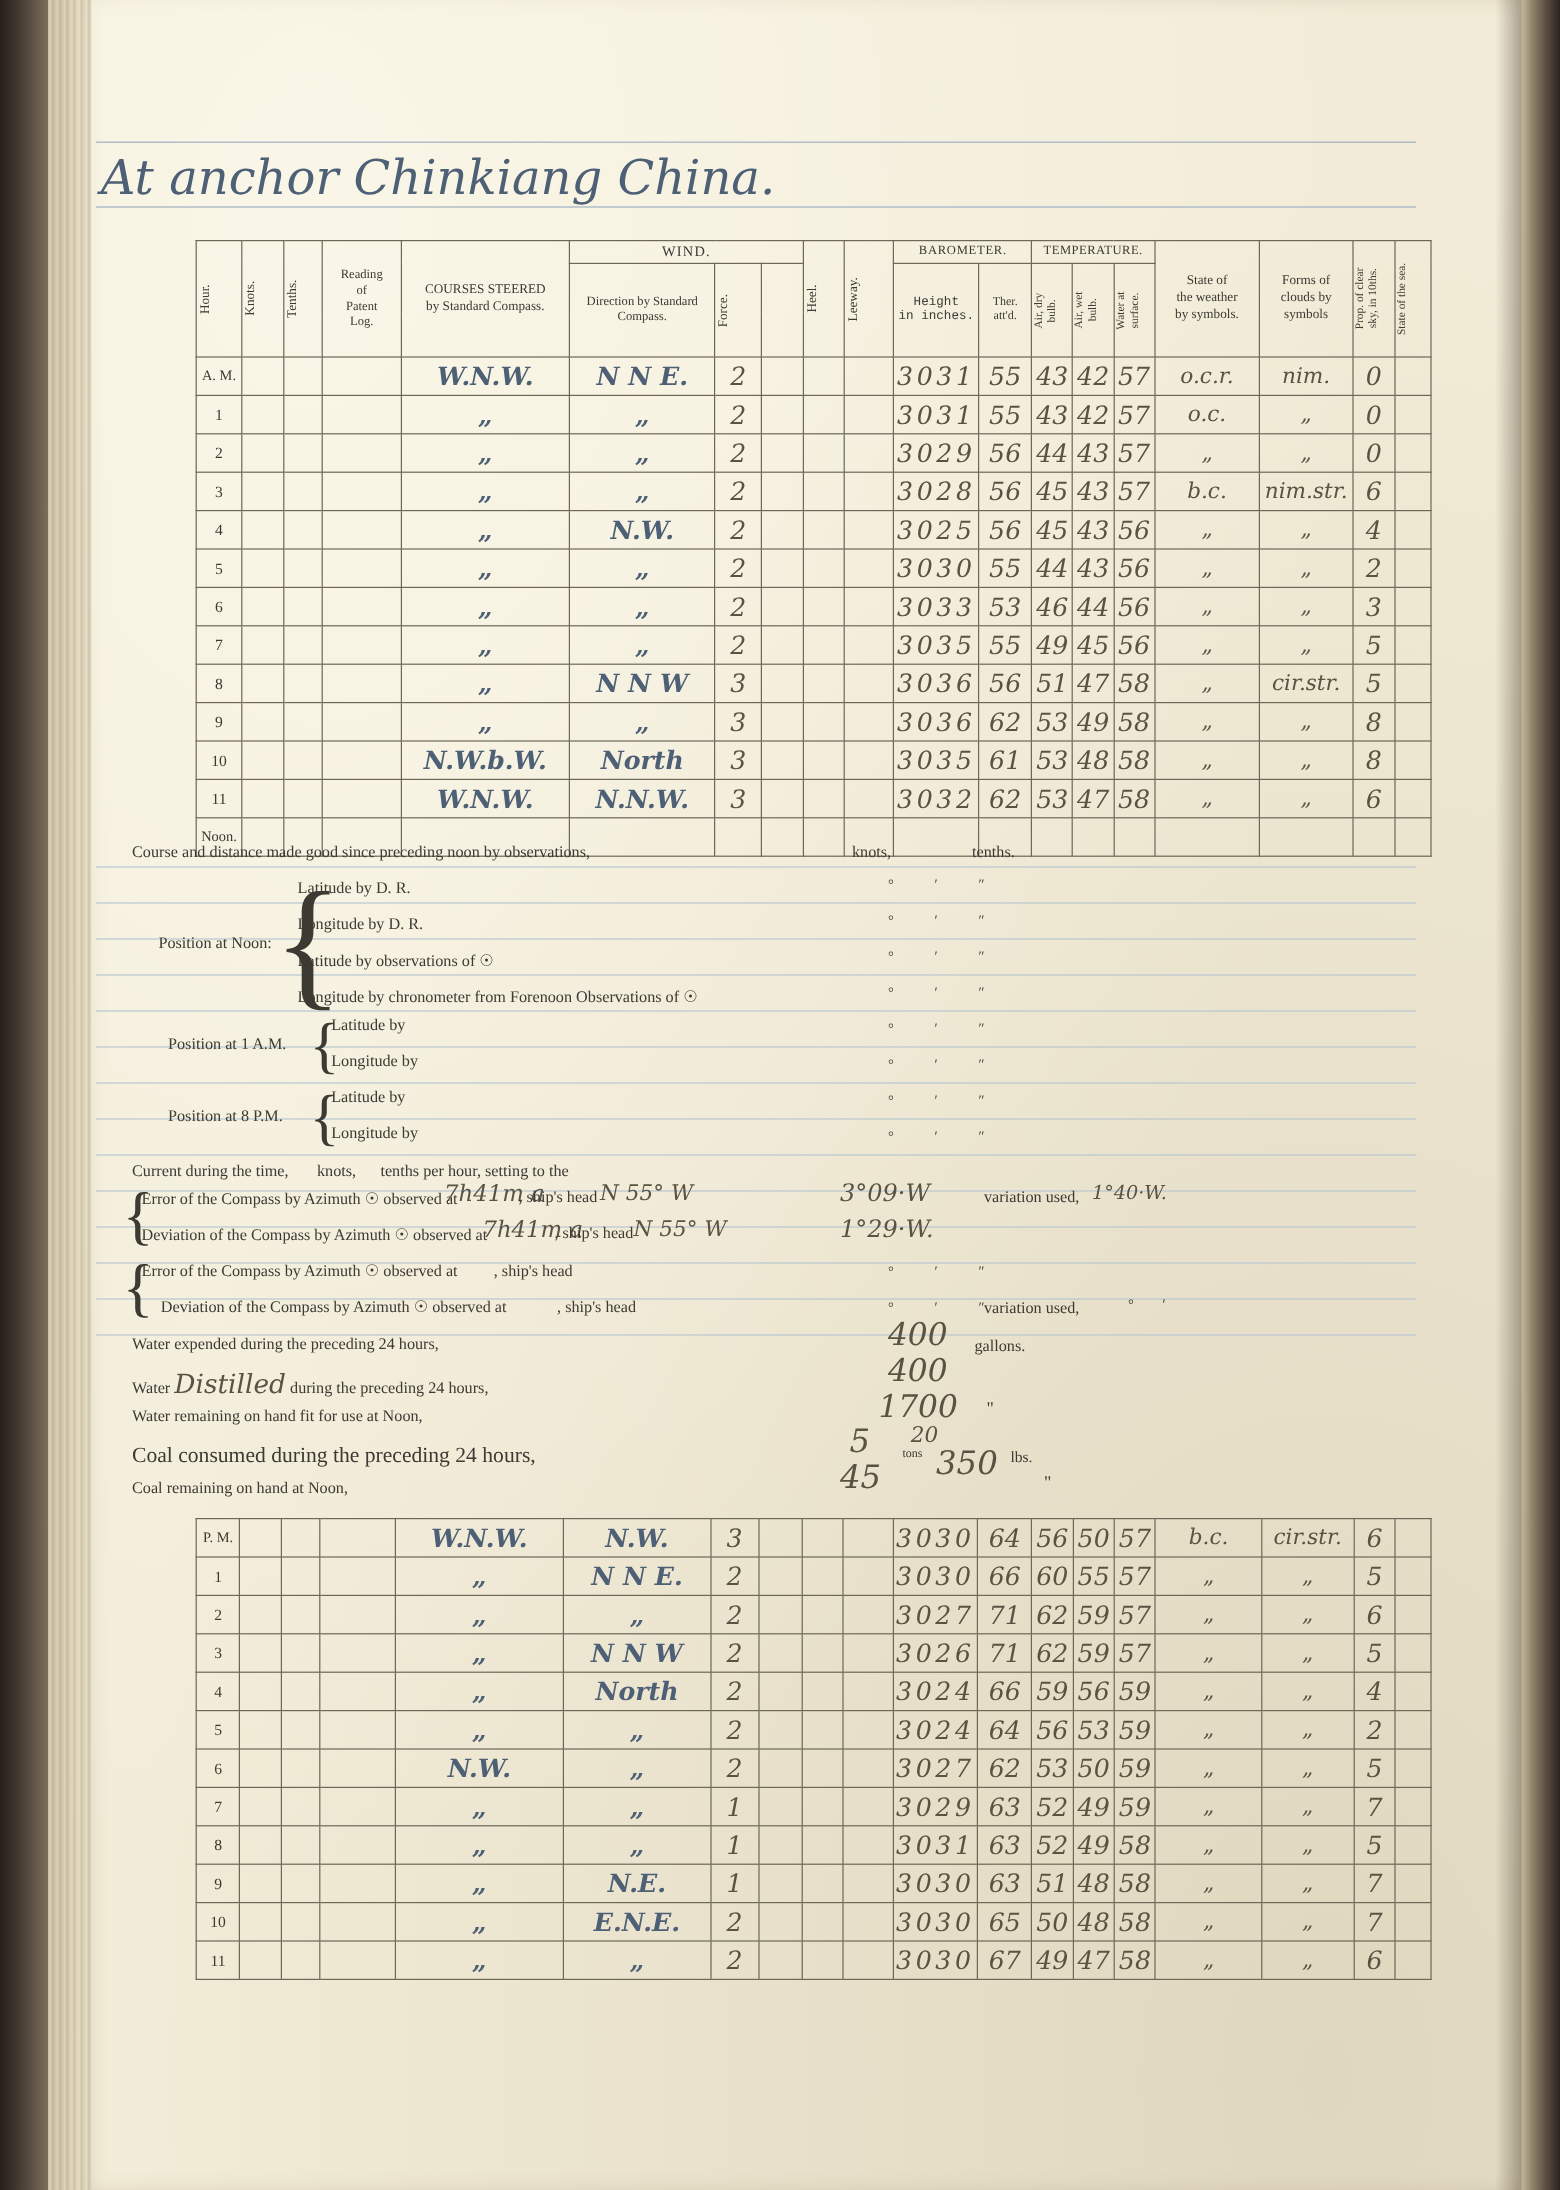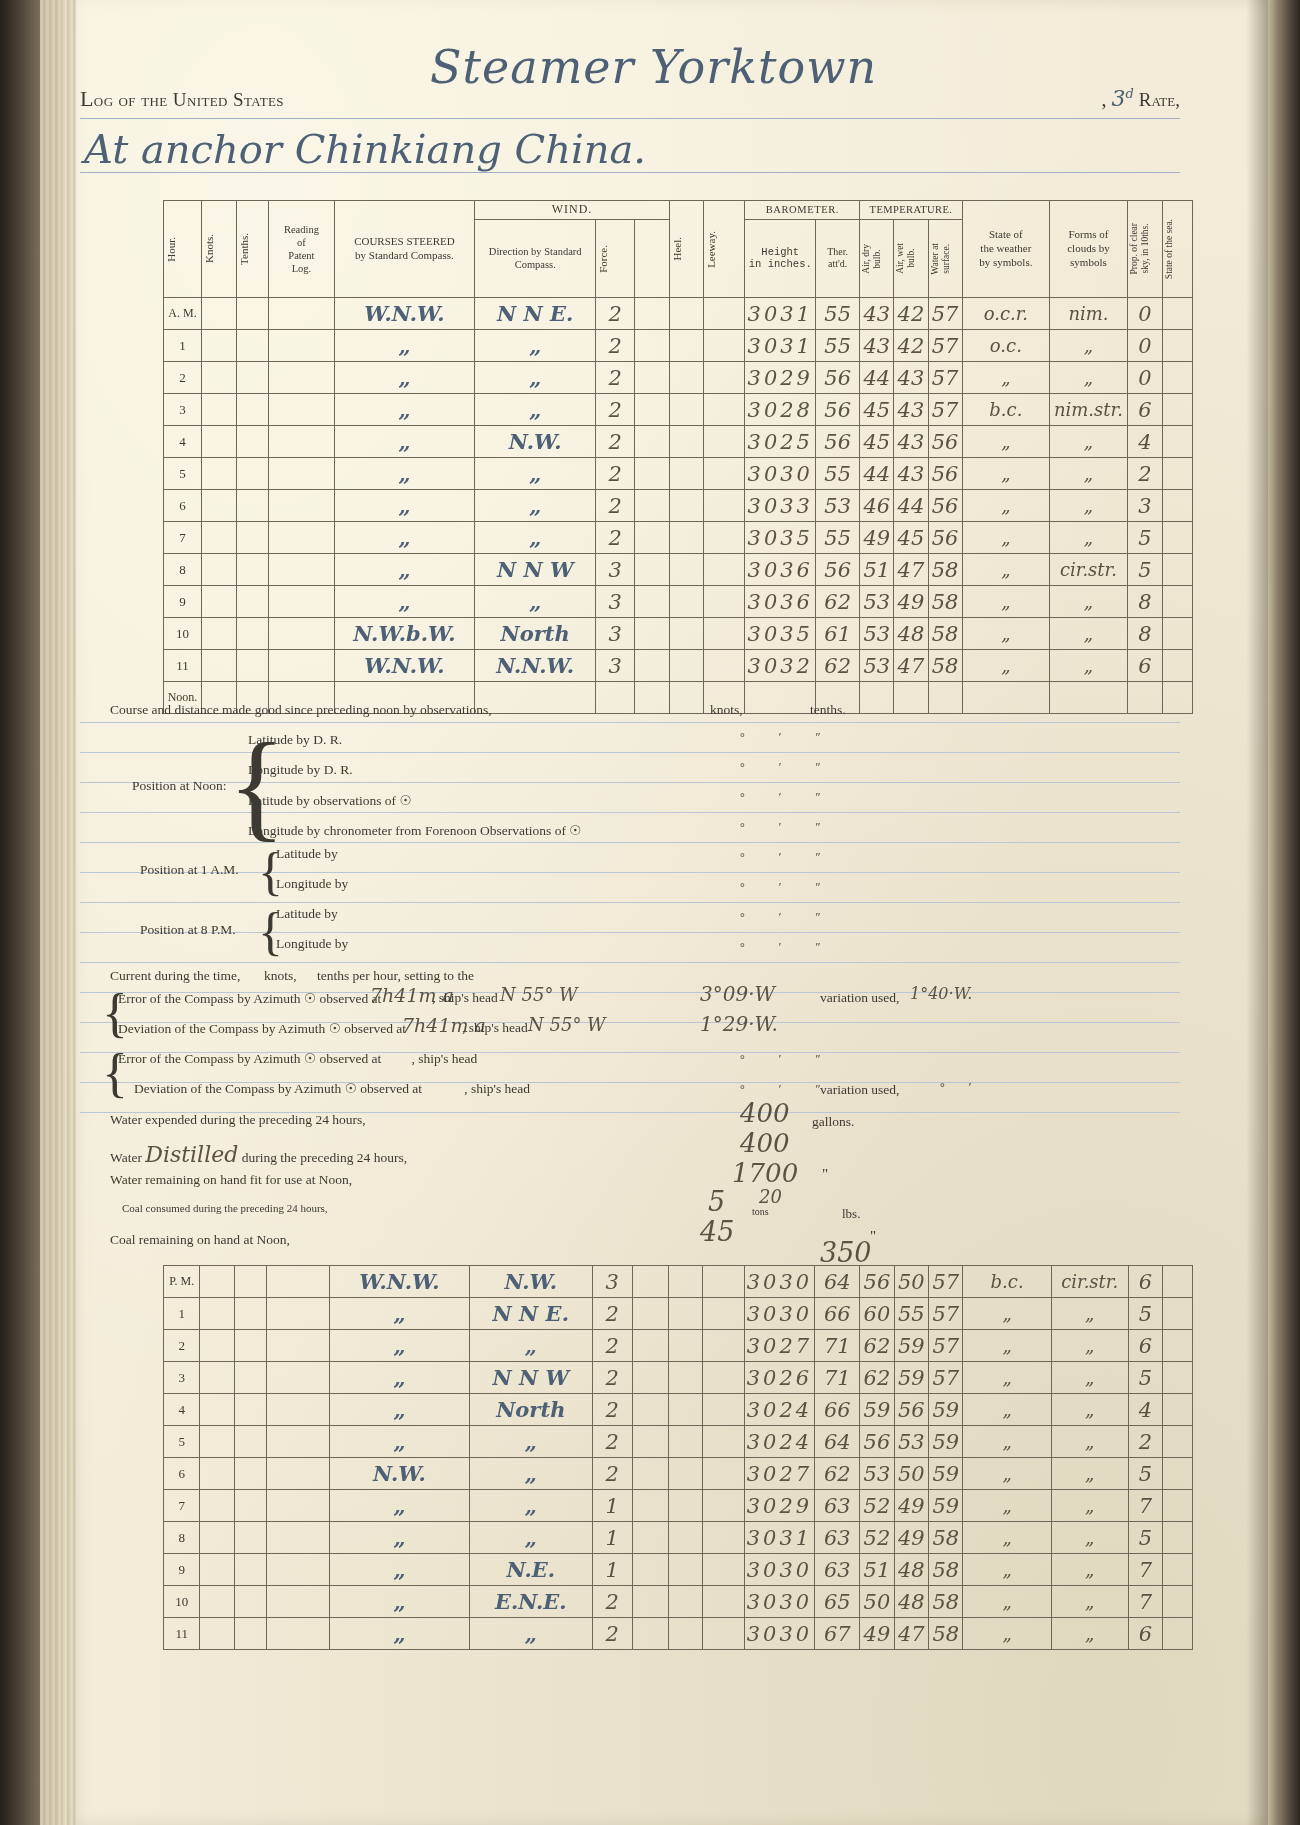--- a/index.html
+++ b/index.html
@@ -74,31 +74,20 @@
 
 <div id="page">
 
   <div class="sheet"></div>
   <div class="paper-tone"></div>
   <div class="edge-left"></div>
   <div class="edge-left-pages"></div>
   <div class="page-curve"></div>
   <div class="edge-right"></div>
 
-  <div class="hdr print">
-    <div class="lbl">
-      <span class="big">L</span><span class="smallcaps" style="font-size:19px">og of the </span><span class="smallcaps" style="font-size:19px">United States</span>
-    </div>
-    <div class="vessel">Steamer Yorktown</div>
-    <div class="ratewrap">
-      <span>,</span>
-      <span class="rateno" style="font-size:22px">3</span><span class="rateno" style="font-size:13px;vertical-align:super">d</span>
-      <span class="smallcaps" style="font-size:19px">Rate,</span>
-    </div>
-  </div>
   <div class="rule1"></div>
   <div class="place">At anchor Chinkiang China.</div>
   <div class="rule2"></div>
 
   <table class="grid" id="am-table" style="left:163px;top:200px;width:1030px;">
     <thead>
       <tr>
         <th rowspan="3" style="width:36px;height:92px;">
             <div class="vert">Hour.</div>
           </th>
@@ -532,29 +521,29 @@
       <span>Water</span>
       <span class="ink" style="font-size:22px;">Distilled</span>
       <span>during the preceding 24 hours,</span>
     </div>
     <div class="val" style="left:660px;top:428px;font-size:26px;">400</div>
 
     <div style="position:absolute;left:30px;top:472px;font-size:13.5px;">Water remaining on hand fit for use at Noon,</div>
     <div class="val" style="left:652px;top:458px;font-size:26px;">1700</div>
     <div style="position:absolute;left:742px;top:466px;font-size:15px;">"</div>
 
-    <div style="position:absolute;left:30px;top:502px;font-size:11px;margin-left:12px;">Coal consumed during the preceding 24 hours,</div>
+    <div style="position:absolute;left:30px;top:502px;font-size:18px;">Coal consumed during the preceding 24 hours,</div>
     <div class="val" style="left:628px;top:486px;font-size:27px;">5</div>
     <div style="position:absolute;left:672px;top:506px;font-size:10px;">tons</div>
     <div class="val" style="left:679px;top:486px;font-size:18px;">20</div>
     <div style="position:absolute;left:762px;top:506px;font-size:13px;">lbs.</div>
 
     <div style="position:absolute;left:30px;top:532px;font-size:13.5px;">Coal remaining on hand at Noon,</div>
     <div class="val" style="left:620px;top:516px;font-size:27px;">45</div>
-    <div class="val" style="left:700px;top:537px;font-size:27px;margin-left:40px;">350</div>
+    <div class="val" style="left:700px;top:504px;font-size:27px;">350</div>
     <div style="position:absolute;left:790px;top:528px;font-size:15px;">"</div>
   </div>
 
   <table class="grid" id="pm-table" style="left:163px;top:1265px;width:1030px;">
     <tbody id="pm-body">
         <tr>
           <td class="hourcell ampm" style="width: 36px;">P. M.</td>
           <td class="cell-ink" style="width: 36px;"></td>
           <td class="cell-ink" style="width: 32px;"></td>
           <td class="cell-ink" style="width: 68px;"></td>

